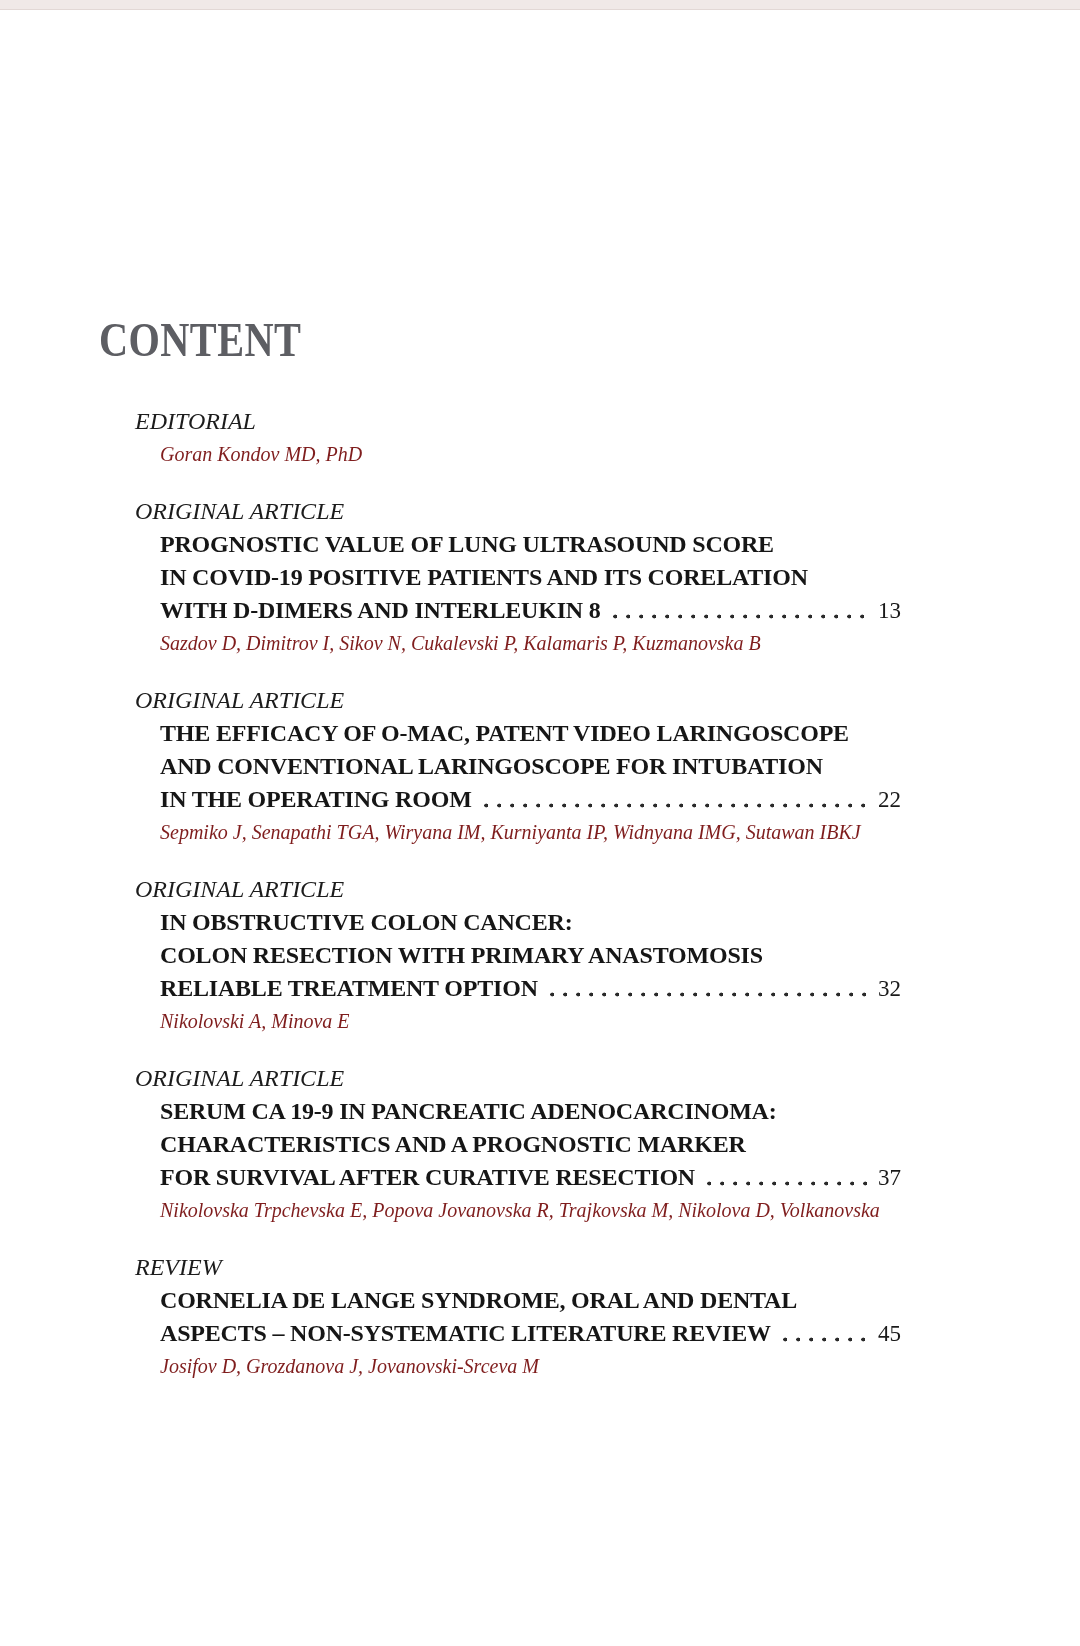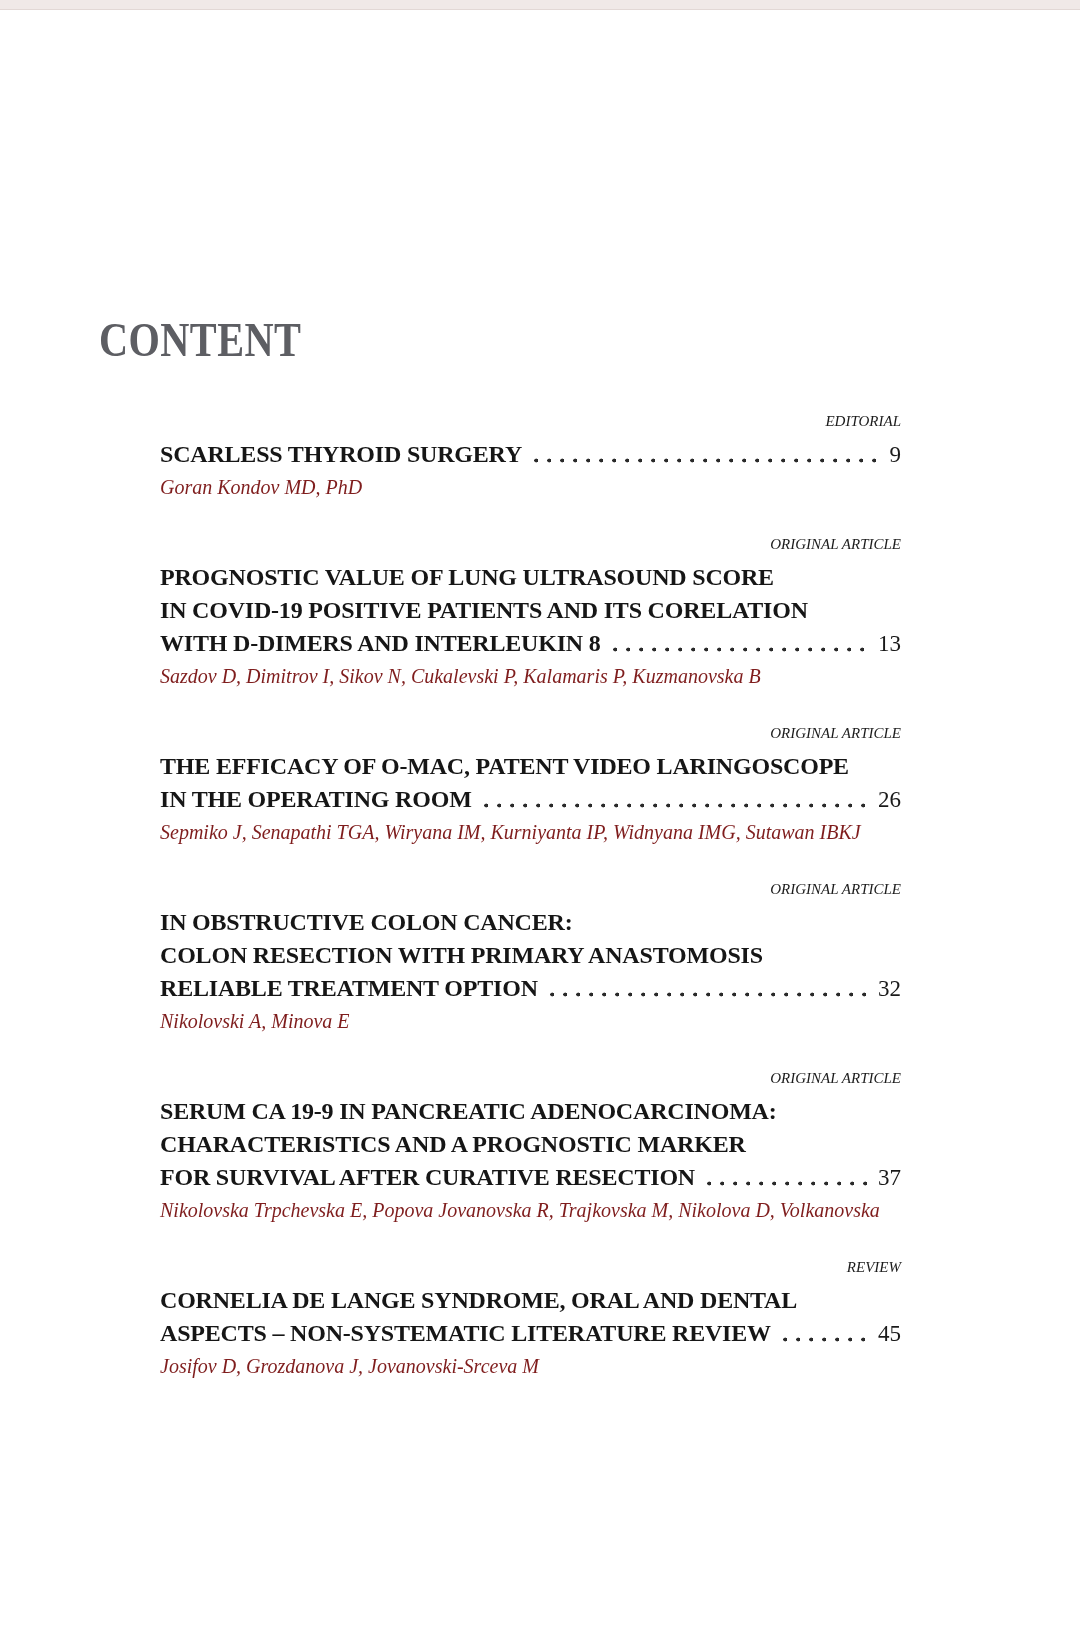--- a/index.html
+++ b/index.html
@@ -39,25 +39,24 @@
   }
   .toc {
     position: absolute;
     left: 135px;
     top: 405px;
     width: 766px;
   }
   .entry + .entry { margin-top: 24px; }
   .section {
     font-style: italic;
-    font-size: 15px;
+    font-size: 24px;
     line-height: 33px;
     white-space: nowrap;
     color: #1c1c1c;
-    text-align: right;
   }
   .indent { padding-left: 25px; }
   .t-line, .t-text {
     font-weight: 700;
     font-size: 24px;
     letter-spacing: -0.2px;
     color: #161616;
     white-space: nowrap;
   }
   .t-line { line-height: 33px; }
@@ -93,47 +92,43 @@
 <body>
 
 <div class="top-strip"></div>
 
 <h1 class="page-title">CONTENT</h1>
 
 <div class="toc">
 
   <div class="entry">
     <div class="section">EDITORIAL</div>
-    <div class="t-last indent">
-      <span class="t-text">SCARLESS THYROID SURGERY</span>
-      <span class="leader"></span>
-      <span class="page-num">9</span>
-    </div>
     <div class="authors indent">Goran Kondov MD, PhD</div>
   </div>
 
   <div class="entry">
     <div class="section">ORIGINAL ARTICLE</div>
     <div class="t-line indent">PROGNOSTIC VALUE OF LUNG ULTRASOUND SCORE</div>
     <div class="t-line indent">IN COVID-19 POSITIVE PATIENTS AND ITS CORELATION</div>
     <div class="t-last indent">
       <span class="t-text">WITH D-DIMERS AND INTERLEUKIN 8</span>
       <span class="leader"></span>
       <span class="page-num">13</span>
     </div>
     <div class="authors indent">Sazdov D, Dimitrov I, Sikov N, Cukalevski P, Kalamaris P, Kuzmanovska B</div>
   </div>
 
   <div class="entry">
     <div class="section">ORIGINAL ARTICLE</div>
     <div class="t-line indent">THE EFFICACY OF O-MAC, PATENT VIDEO LARINGOSCOPE</div>
+    <div class="t-line indent">AND CONVENTIONAL LARINGOSCOPE FOR INTUBATION</div>
     <div class="t-last indent">
       <span class="t-text">IN THE OPERATING ROOM</span>
       <span class="leader"></span>
-      <span class="page-num">26</span>
+      <span class="page-num">22</span>
     </div>
     <div class="authors indent">Sepmiko J, Senapathi TGA, Wiryana IM, Kurniyanta IP, Widnyana IMG, Sutawan IBKJ</div>
   </div>
 
   <div class="entry">
     <div class="section">ORIGINAL ARTICLE</div>
     <div class="t-line indent">IN OBSTRUCTIVE COLON CANCER:</div>
     <div class="t-line indent">COLON RESECTION WITH PRIMARY ANASTOMOSIS</div>
     <div class="t-last indent">
       <span class="t-text">RELIABLE TREATMENT OPTION</span>

